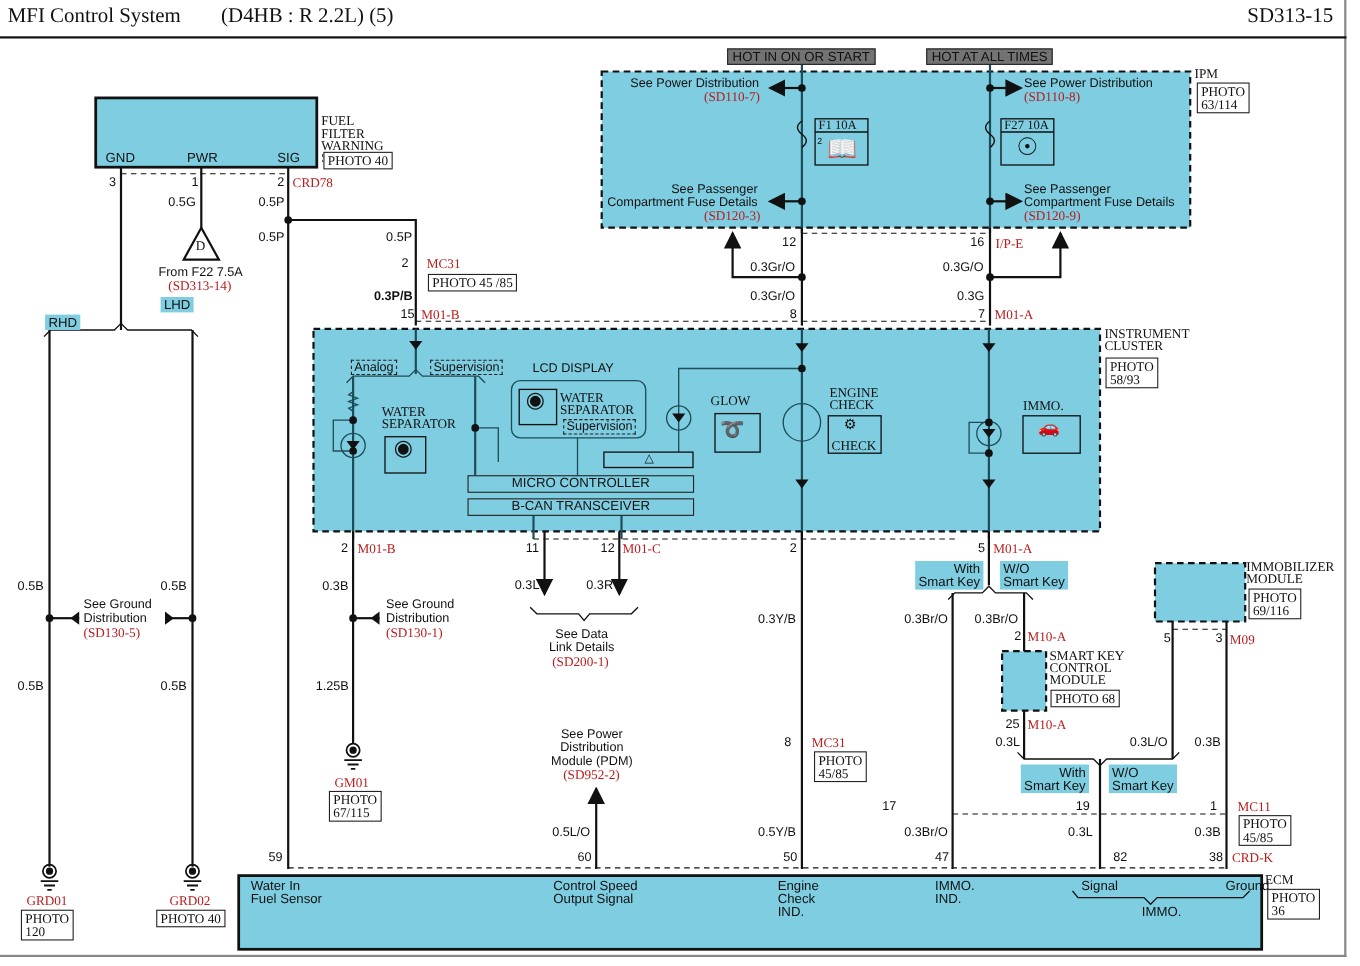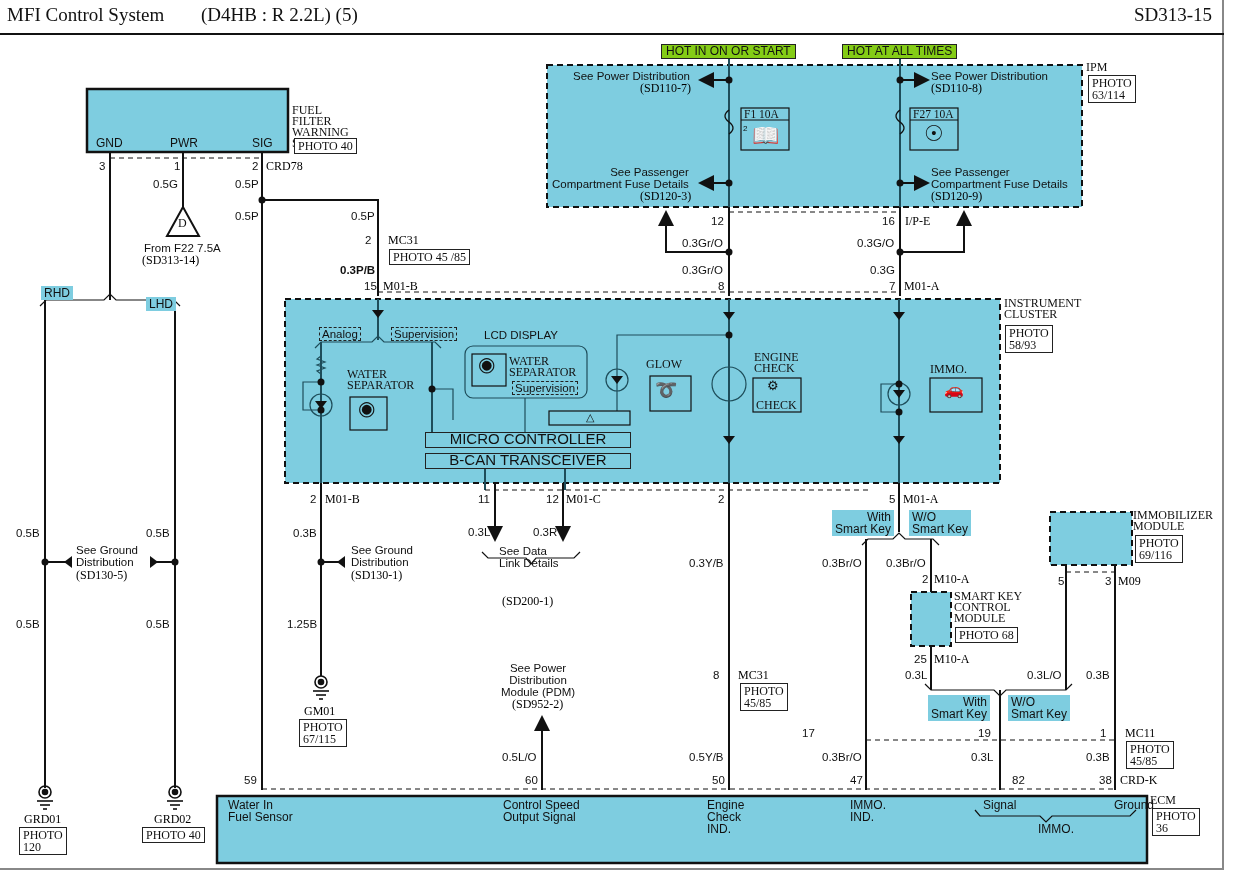--- a/index.html
+++ b/index.html
@@ -4,28 +4,28 @@
 <style>
   html,body{margin:0;padding:0;background:#fff;}
   body{width:1236px;height:878px;position:relative;overflow:hidden;font-family:"Liberation Sans",sans-serif;color:#111;}
   .frame{position:absolute;left:0;top:0;width:1224px;height:870px;border-right:2px solid #888;border-bottom:2px solid #888;box-sizing:border-box;}
   .hdr-title{position:absolute;left:7px;top:4px;font-family:"Liberation Serif",serif;font-size:19px;}
   .hdr-sub{position:absolute;left:201px;top:4px;font-family:"Liberation Serif",serif;font-size:19px;}
   .hdr-code{position:absolute;right:24px;top:4px;font-family:"Liberation Serif",serif;font-size:19px;}
   .hdr-rule{position:absolute;left:0;top:33px;width:1224px;height:2px;background:#111;}
   .lbl{position:absolute;font-size:11.5px;white-space:nowrap;line-height:12px;}
   .ser{font-family:"Liberation Serif",serif;font-size:11.5px;}
-  .ref{position:absolute;color:#000000;font-family:"Liberation Serif",serif;font-size:12px;white-space:nowrap;line-height:12px;}
+  .ref{position:absolute;color:#b91c1c;font-family:"Liberation Serif",serif;font-size:12px;white-space:nowrap;line-height:12px;}
   .photo{position:absolute;border:1px solid #222;background:#fff;font-family:"Liberation Serif",serif;font-size:12px;line-height:12px;padding:1px 3px;white-space:pre;}
-  .boxlabel{position:absolute;border:1px solid #222;background:#84cc16;font-size:12px;line-height:13px;padding:0 4px;white-space:nowrap;}
+  .boxlabel{position:absolute;border:1px solid #222;background:#737373;font-size:12px;line-height:13px;padding:0 4px;white-space:nowrap;}
   .comp-name{position:absolute;font-family:"Liberation Serif",serif;font-size:12px;line-height:11px;white-space:pre;}
   .tag{position:absolute;background:#7ecde0;font-size:12px;line-height:12px;padding:1px 3px;white-space:pre;}
   .tag.r{text-align:right;}
   .inbox{position:absolute;font-size:12px;line-height:12px;white-space:pre;}
-  .bar{position:absolute;background:#7ecde0;border:1.5px solid #222;font-size:15px;text-align:center;line-height:12px;box-sizing:border-box;}
+  .bar{position:absolute;background:#7ecde0;border:1.5px solid #222;font-size:12px;text-align:center;line-height:12px;box-sizing:border-box;}
   svg.wires{position:absolute;left:0;top:0;}
 </style>
 </head>
 <body>
 
 <div class="frame"></div>
 <div class="hdr-title">MFI Control System</div>
 <div class="hdr-sub">(D4HB : R 2.2L) (5)</div>
 <div class="hdr-code">SD313-15</div>
 <div class="hdr-rule"></div>
@@ -205,24 +205,24 @@
 <div class="photo" style="left:294px;top:138px;">PHOTO 40</div>
 <div class="lbl" style="left:99px;top:160px;">3</div>
 <div class="lbl" style="left:174px;top:160px;">1</div>
 <div class="lbl" style="left:252px;top:160px;">2</div>
 <div class="ref" style="left:266px;top:160px;">CRD78</div>
 <div class="lbl" style="left:153px;top:178px;">0.5G</div>
 <div class="lbl" style="left:235px;top:178px;">0.5P</div>
 <div class="lbl" style="left:235px;top:210px;">0.5P</div>
 <div class="lbl ser" style="left:178px;top:217px;font-size:12px;">D</div>
 <div class="lbl" style="left:144px;top:242px;">From F22 7.5A</div>
-<div class="ref" style="left:142px;top:254px;">(SD313-14)</div>
+<div class="ref" style="left:153px;top:254px;">(SD313-14)</div>
 
 <div class="tag" style="left:41px;top:286px;">RHD</div>
-<div class="tag" style="left:146px;top:297px;text-align:center;">LHD</div>
+<div class="tag" style="left:146px;top:270px;text-align:center;">LHD</div>
 <div class="lbl" style="left:16px;top:527px;">0.5B</div>
 <div class="lbl" style="left:146px;top:527px;">0.5B</div>
 <div class="lbl" style="left:16px;top:618px;">0.5B</div>
 <div class="lbl" style="left:146px;top:618px;">0.5B</div>
 <div class="lbl" style="left:76px;top:544px;white-space:pre;">See Ground
 Distribution</div>
 <div class="ref" style="left:76px;top:569px;">(SD130-5)</div>
 <div class="ref" style="left:24px;top:813px;">GRD01</div>
 <div class="photo" style="left:19px;top:827px;">PHOTO
 120</div>
@@ -294,21 +294,21 @@
 <div class="ref" style="left:351px;top:569px;">(SD130-1)</div>
 <div class="lbl" style="left:287px;top:618px;">1.25B</div>
 <div class="ref" style="left:304px;top:705px;">GM01</div>
 <div class="photo" style="left:299px;top:719px;">PHOTO
 67/115</div>
 <div class="lbl" style="left:478px;top:493px;">11</div>
 <div class="lbl" style="left:546px;top:493px;">12</div>
 <div class="ref" style="left:566px;top:493px;">M01-C</div>
 <div class="lbl" style="left:468px;top:526px;">0.3L</div>
 <div class="lbl" style="left:533px;top:526px;">0.3R</div>
-<div class="lbl" style="left:499px;top:545px;white-space:pre;">See Data
+<div class="lbl" style="left:499px;top:571px;white-space:pre;text-align:center;">See Data
 Link Details</div>
 <div class="ref" style="left:502px;top:595px;">(SD200-1)</div>
 <div class="lbl" style="left:718px;top:493px;">2</div>
 <div class="lbl" style="left:689px;top:557px;">0.3Y/B</div>
 <div class="lbl" style="left:713px;top:669px;">8</div>
 <div class="ref" style="left:738px;top:669px;">MC31</div>
 <div class="photo" style="left:740px;top:683px;">PHOTO
 45/85</div>
 <div class="lbl" style="left:689px;top:751px;">0.5Y/B</div>
 <div class="lbl" style="left:501px;top:662px;white-space:pre;text-align:center;">See Power

